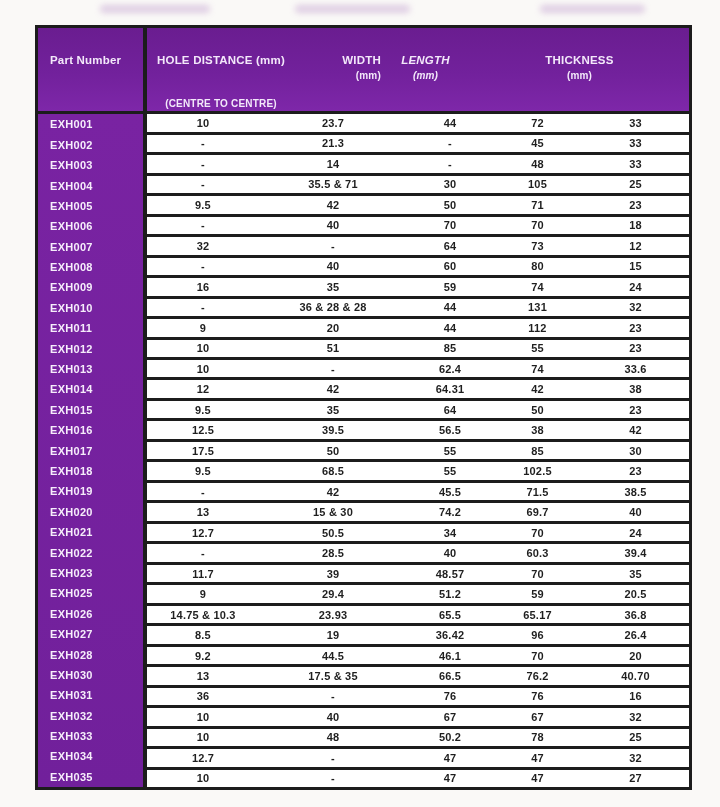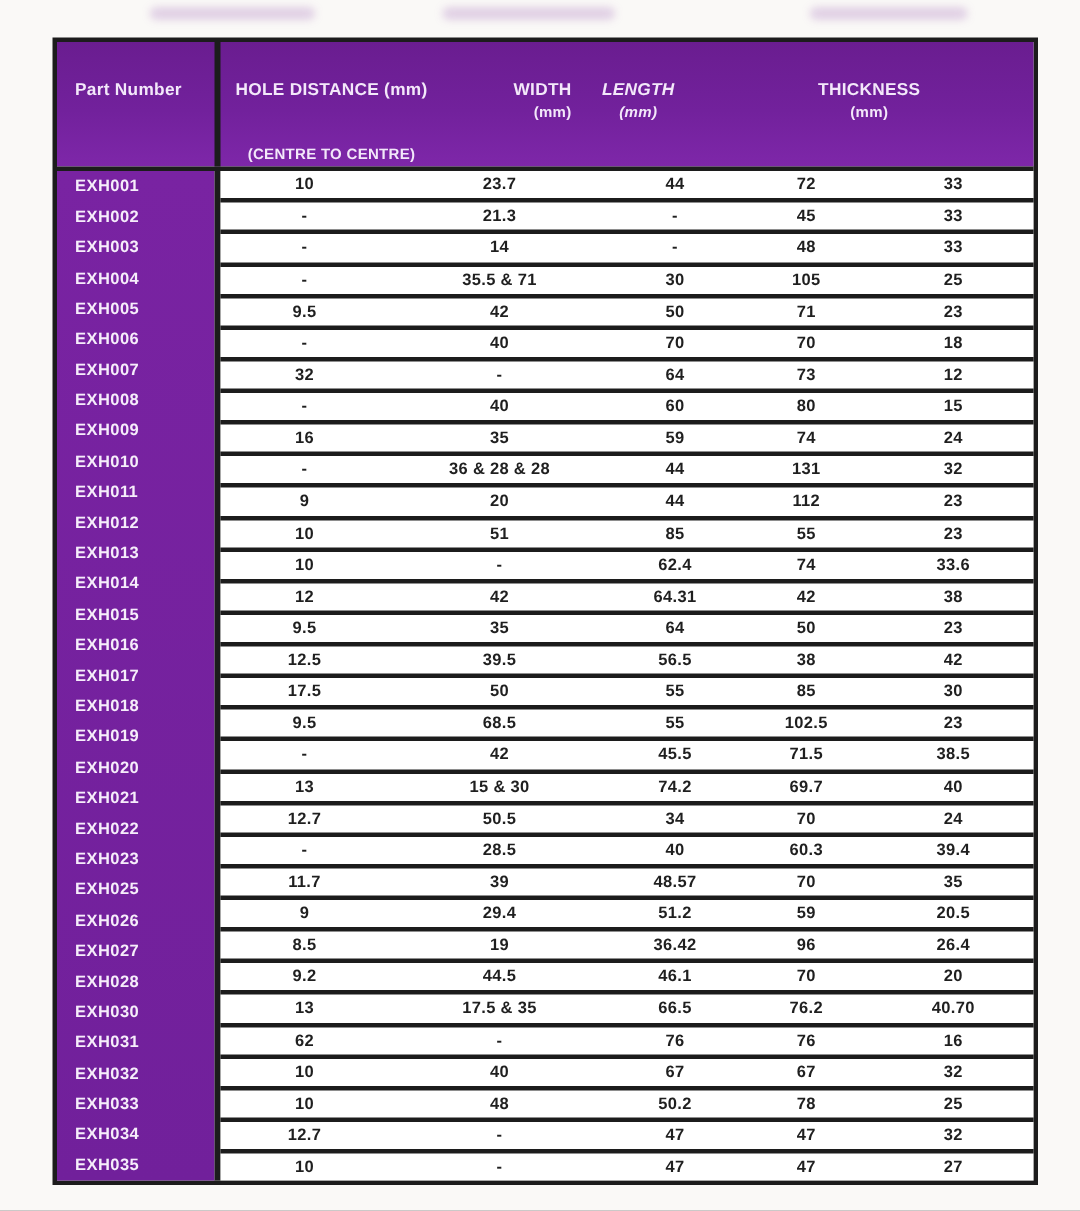--- a/index.html
+++ b/index.html
@@ -308,20 +308,27 @@
             <div class="dc c-th">35</div>
           </div>
           <div class="data-row">
             <div class="dc c-dia">9</div>
             <div class="dc c-dist">29.4</div>
             <div class="dc c-w">51.2</div>
             <div class="dc c-len">59</div>
             <div class="dc c-th">20.5</div>
           </div>
           <div class="data-row">
+            <div class="dc c-dia">14.75 &amp; 10.3</div>
+            <div class="dc c-dist">23.93</div>
+            <div class="dc c-w">65.5</div>
+            <div class="dc c-len">65.17</div>
+            <div class="dc c-th">36.8</div>
+          </div>
+          <div class="data-row">
             <div class="dc c-dia">8.5</div>
             <div class="dc c-dist">19</div>
             <div class="dc c-w">36.42</div>
             <div class="dc c-len">96</div>
             <div class="dc c-th">26.4</div>
           </div>
           <div class="data-row">
             <div class="dc c-dia">9.2</div>
             <div class="dc c-dist">44.5</div>
             <div class="dc c-w">46.1</div>
@@ -329,21 +336,21 @@
             <div class="dc c-th">20</div>
           </div>
           <div class="data-row">
             <div class="dc c-dia">13</div>
             <div class="dc c-dist">17.5 &amp; 35</div>
             <div class="dc c-w">66.5</div>
             <div class="dc c-len">76.2</div>
             <div class="dc c-th">40.70</div>
           </div>
           <div class="data-row">
-            <div class="dc c-dia">62</div>
+            <div class="dc c-dia">36</div>
             <div class="dc c-dist">-</div>
             <div class="dc c-w">76</div>
             <div class="dc c-len">76</div>
             <div class="dc c-th">16</div>
           </div>
           <div class="data-row">
             <div class="dc c-dia">10</div>
             <div class="dc c-dist">40</div>
             <div class="dc c-w">67</div>
             <div class="dc c-len">67</div>

